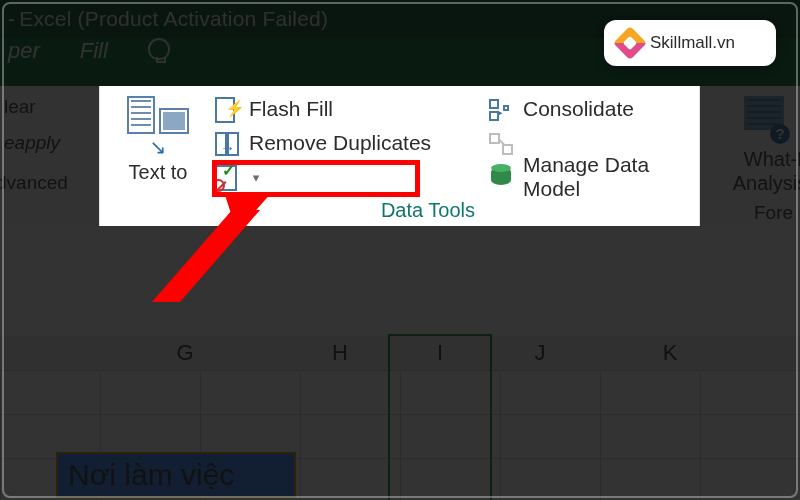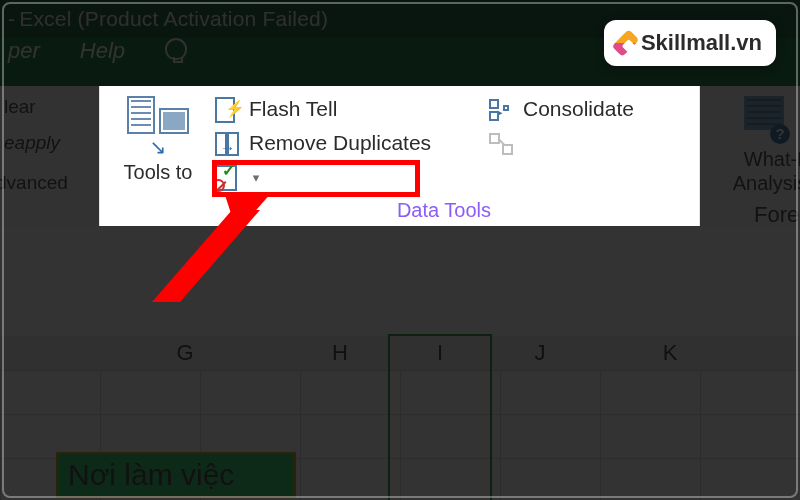--- a/index.html
+++ b/index.html
@@ -35,21 +35,21 @@
   .sortfilter .advanced { top:86px; left: -4px;}
 
   
   .forecast { position:absolute; left:700px; top:0; width:100px; height:140px; color:#3b3b3b; text-align:center; }
   .forecast .icon { position:absolute; left:44px; top:10px; width:40px; height:42px; }
   .fc-shape { width:40px; height:34px; background:#6aa6c9; position:relative; }
   .fc-shape::before{content:"";position:absolute;left:3px;top:3px;width:34px;height:28px;background:linear-gradient(#4f7fa0 2px,transparent 2px) 0 0/100% 6px;}
   .fc-q { position:absolute; right:-6px; bottom:-6px; width:20px;height:20px;border-radius:50%;background:#2d6ea0;color:#fff;font-weight:bold;font-size:15px;line-height:20px;text-align:center;}
   .forecast .lab1 { position:absolute; top:62px; left:26px; width:100px; font-size:20px; }
   .forecast .lab2 { position:absolute; top:86px; left:20px; width:100px; font-size:20px; }
-  .forecast .grplabel { position:absolute; top:116px; left:54px; font-size:22px; }
+  .forecast .grplabel { position:absolute; top:116px; left:54px; font-size:19px; }
 
   
   .datatools { position:absolute; left:99px; top:86px; width:601px; height:140px; background:#ffffff; color:#2b2b2b; z-index:40; box-shadow: inset 1px 0 0 #e3e3e3, inset -1px 0 0 #e3e3e3; }
 
   
   .ttc { position:absolute; left:6px; top:6px; width:106px; height:110px; text-align:center; }
   .ttc .icns { display:flex; justify-content:center; gap:4px; margin-top:4px; }
   .sheet-ic { width:28px; height:38px; background:#fff; border:2px solid #5a7fa8; position:relative; }
   .sheet-ic::before{content:"";position:absolute;left:2px;top:2px;right:2px;bottom:2px;background:repeating-linear-gradient(#6b8db4 0 2px, transparent 2px 6px);}
   .sheet-sm { width:30px; height:26px; background:#fff; border:2px solid #5a7fa8; align-self:flex-end; position:relative; }
@@ -101,62 +101,62 @@
   .ic-mdm .cyl{position:absolute;left:2px;top:2px;width:20px;height:18px;background:#2f8a4a;border-radius:10px/5px;}
   .ic-mdm .cyl::before{content:"";position:absolute;left:0;top:-3px;width:20px;height:8px;background:#49b065;border-radius:10px/4px;}
 
   
   .highlight { position:absolute; left:212px; top:160px; width:208px; height:37px; border:5px solid #ff0000; z-index:60; pointer-events:none; }
 
   
   .dd-caret { width:10px; display:inline-block; text-align:center; color:#6d6d6d; font-size:13px; margin-left:2px;}
 
   
-  .grouplabel { position:absolute; left:16px; bottom:4px; width:658px; text-align:center; font-size:20px; color:#8b5cf6; }
+  .grouplabel { position:absolute; left:0; bottom:4px; width:658px; text-align:center; font-size:20px; color:#0f766e; }
 
   
   .redarrow { position:absolute; left:132px; top:192px; width:140px; height:110px; z-index:70; pointer-events:none; }
 
   
   .sheet { position:absolute; left:0; top:300px; width:800px; height:200px; background:#fff; }
   .colhdrs { position:absolute; left:0; top:36px; width:800px; height:34px; background:#eee;}
   .colhdr { position:absolute; top:0; height:34px; line-height:34px; text-align:center; font-size:22px; color:#333; }
   .ch-g { left:80px; width:210px; }
   .ch-h { left:290px; width:100px; }
   .ch-i { left:390px; width:100px; }
   .ch-j { left:490px; width:100px; }
   .ch-k { left:590px; width:160px; }
   .gridlines { position:absolute; left:0; top:70px; width:800px; height:130px;
     background:
       repeating-linear-gradient(90deg, #d6d6d6 0 1px, transparent 1px 100px),
       repeating-linear-gradient(#d6d6d6 0 1px, transparent 1px 44px);
   }
   .active-col { position:absolute; left:390px; top:36px; width:100px; height:164px; outline:2px solid #1e8e3e; }
-  .cellbox { position:absolute; left:56px; top:152px; width:240px; height:46px; border:2px solid #d29a00; background:#22c55e; font-size:30px; color:#3a3a3a; padding:4px 10px; }
+  .cellbox { position:absolute; left:56px; top:152px; width:240px; height:46px; border:2px solid #d29a00; background:#3b82f6; font-size:30px; color:#3a3a3a; padding:4px 10px; }
 
   
   .brand { position:absolute; right:24px; top:20px; width:172px; height:46px; background:#fff; border-radius:12px; z-index:80; display:flex; align-items:center; gap:8px; padding:0 14px; box-shadow:0 3px 10px rgba(0,0,0,.3);}
   .brand .logo { width:24px; height:24px; transform:rotate(45deg); background:linear-gradient(135deg,#f5a623 50%,#e04b8a 50%); border-radius:4px; position:relative;}
   .brand .logo::after{content:"";position:absolute;left:7px;top:7px;width:10px;height:10px;background:#fff;border-radius:2px;}
-  .brand .txt { font-size:22px; color:#2b2b2b; font-weight:700;}
+  .brand .txt { font-size:17px; color:#2b2b2b; font-weight:400;}
 
   
   .frame { position:absolute; inset:2px; border:2px solid rgba(255,255,255,.35); border-radius:8px; z-index:90; pointer-events:none;}
 </style>
 </head>
 <body>
 
 <div class="titlebar">
   <span>  -  </span>
   <span class="app">Excel (Product Activation Failed)</span>
 </div>
 
 <div class="tabstrip">
   <span class="tab">per</span>
-  <span class="tab">Help</span>
+  <span class="tab">Fill</span>
   <span class="lightbulb"></span>
 </div>
 
 <div class="ribbon">
   <div class="sortfilter">
     <div class="row clear">lear</div>
     <div class="row reapply">eapply</div>
     <div class="row advanced">dvanced</div>
   </div>
   <div class="forecast">
@@ -172,29 +172,29 @@
 
 <div class="datatools">
 
   <div class="ttc">
     <div class="icns">
       <div class="sheet-ic"></div>
         <div class="sheet-sm"></div>
     </div>
     <div class="arrow">↘</div>
     <div class="label">
-      <span>Tools to</span><br>
+      <span>Text to</span><br>
     </div>
   </div>
 
   <div class="cmds">
     <div class="row1">
       <div class="cmd col-a">
         <span class="ic ic-flash"></span>
-        <span>Flash Tell</span>
+        <span>Flash Fill</span>
       </div>
       <div class="cmd col-b">
         <span class="ic ic-consol">
             <span class="r"></span>
             <span class="ar">▸</span>
           </span>
         <span>Consolidate</span>
       </div>
     </div>
     <div class="row2">
@@ -210,20 +210,26 @@
           </span>
       </div>
     </div>
     <div class="row3">
       <div class="cmd col-a">
         <span class="ic ic-dataval">
             <span class="chk">✓</span>
             <span class="no"></span>
           </span>
         <span class="dd-caret">▾</span>
+      </div>
+      <div class="cmd col-b">
+        <span class="ic ic-mdm">
+            <span class="cyl"></span>
+          </span>
+        <span>Manage Data Model</span>
       </div>
     </div>
   </div>
 
   <div class="grouplabel">Data Tools</div>
 </div>
 
 <div class="highlight"></div>
 
 <svg class="redarrow" viewBox="0 0 140 110">

